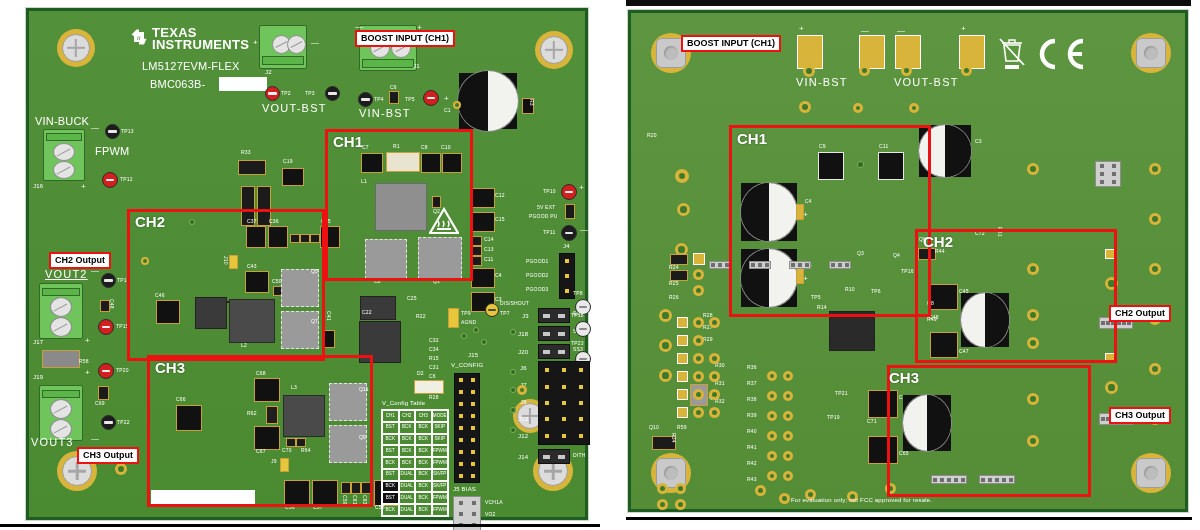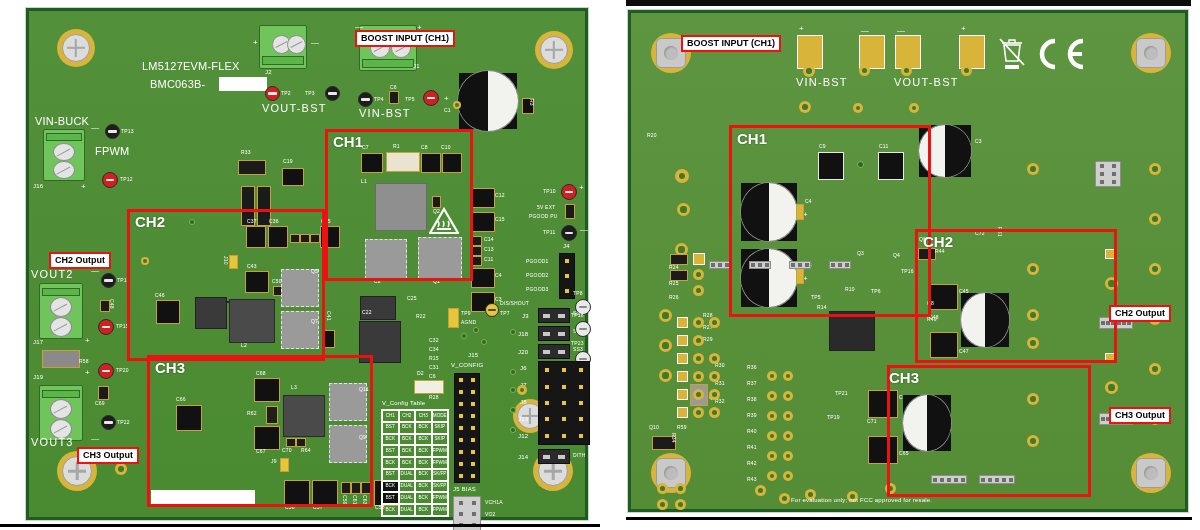--- a/index.html
+++ b/index.html
@@ -138,20 +138,30 @@
         <b></b>
       </div>
     <div class="mh" style="left:504px;top:440px;width:40px;height:40px;">
         <b></b>
       </div>
     <div class="mh" style="left:484px;top:388px;width:34px;height:34px;">
         <b></b>
       </div>
     <div class="mh" style="left:58px;top:438px;width:0;height:0;"></div>
 
+    <div class="tilogo" style="left:100px;top:16px;">
+      <svg class="tex" viewBox="0 0 24 24">
+        <path d="M3 9 L9 3 L12 3 L12 6 L18 6 L18 14 L21 14 L18 21 L12 21 L12 18 L6 18 L6 11 Z" fill="#ffffff"></path>
+        <text x="9.5" y="15" font-size="8" fill="#4e8b33" font-family="Liberation Serif, serif" font-style="italic">ti</text>
+      </svg>
+      <div class="words">
+        <div class="r1">TEXAS</div>
+        <div class="r2">INSTRUMENTS</div>
+      </div>
+    </div>
     <div class="silk md" style="left:113px;top:50px;">LM5127EVM-FLEX</div>
     <div class="silk md" style="left:121px;top:68px;">BMC063B-</div>
     <div class="whitebox" style="left:190px;top:66px;width:48px;height:14px;"></div>
 
     <div class="silk md" style="left:6px;top:105px;">VIN-BUCK</div>
     <div class="term" style="left:14px;top:118px;width:42px;height:52px;">
       <div class="lip" style="top:3px;height:8px;"></div>
       <div class="scr" style="top:13px;width:20px;height:16px;"></div>
       <div class="scr" style="top:31px;width:20px;height:16px;"></div>
     </div>
@@ -269,21 +279,21 @@
     <div class="silk tiny" style="left:166px;top:300px;">R47</div>
     <div class="ind" style="left:200px;top:288px;width:46px;height:44px;"></div>
     <div class="silk tiny" style="left:212px;top:332px;">L2</div>
     <div class="fet" style="left:252px;top:258px;width:38px;height:38px;"></div>
     <div class="silk tiny" style="left:282px;top:258px;">Q5</div>
     <div class="fet" style="left:252px;top:300px;width:38px;height:38px;"></div>
     <div class="silk tiny" style="left:282px;top:308px;">Q7</div>
     <div class="cap" style="left:295px;top:320px;width:10px;height:16px;"></div>
     <div class="silk tiny" style="left:297px;top:300px;writing-mode:vertical-rl;">C41</div>
 
-    <div class="silk md wide" style="left:2px;top:258px;">VOUT2</div>
+    <div class="silk md wide" style="left:16px;top:258px;text-decoration:underline;">VOUT2</div>
     <div class="silk sm" style="left:62px;top:256px;">—</div>
     <div class="term" style="left:10px;top:272px;width:44px;height:56px;">
       <div class="lip" style="top:4px;height:8px;"></div>
       <div class="scr" style="top:13px;width:20px;height:18px;"></div>
       <div class="scr" style="top:33px;width:20px;height:18px;"></div>
     </div>
     <div class="silk xs" style="left:4px;top:328px;">J17</div>
     <div class="silk sm" style="left:56px;top:326px;">+</div>
     <div class="tp blk" style="left:72px;top:262px;width:15px;height:15px;"></div>
     <div class="silk tiny" style="left:88px;top:267px;">TP14</div>

